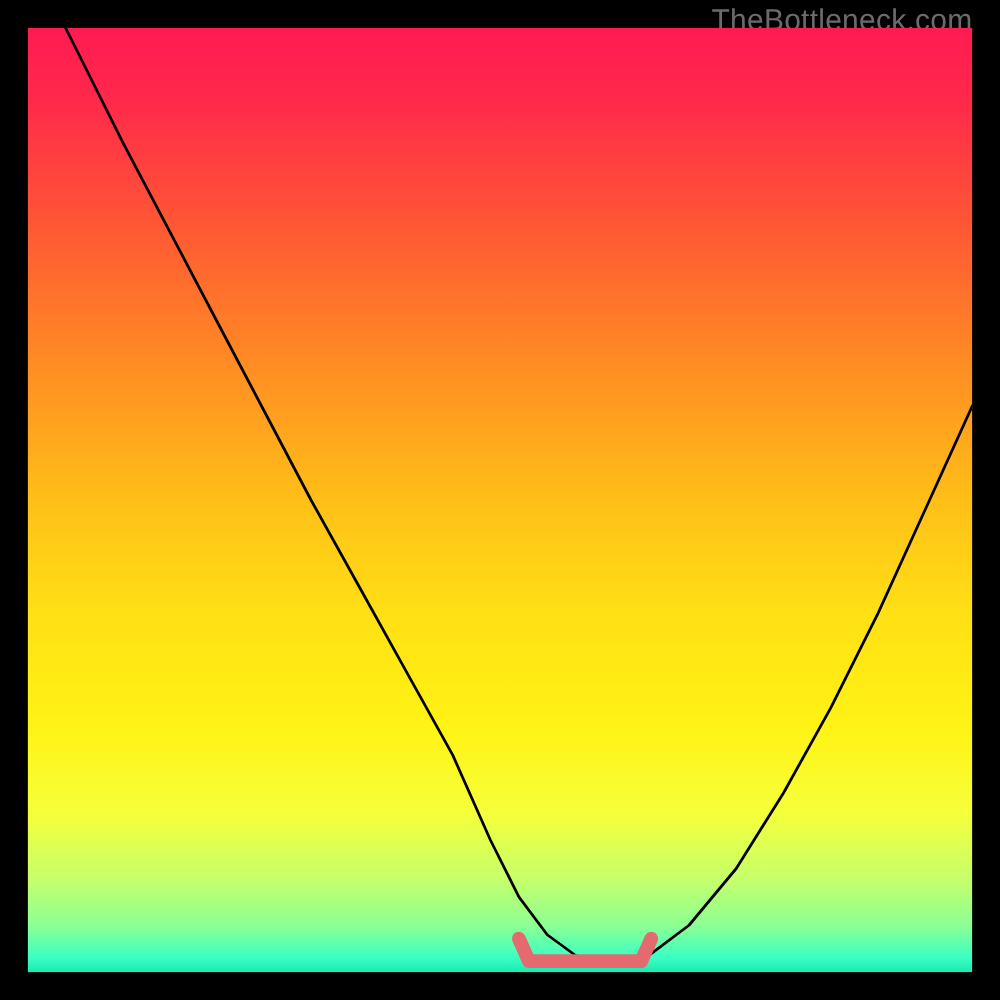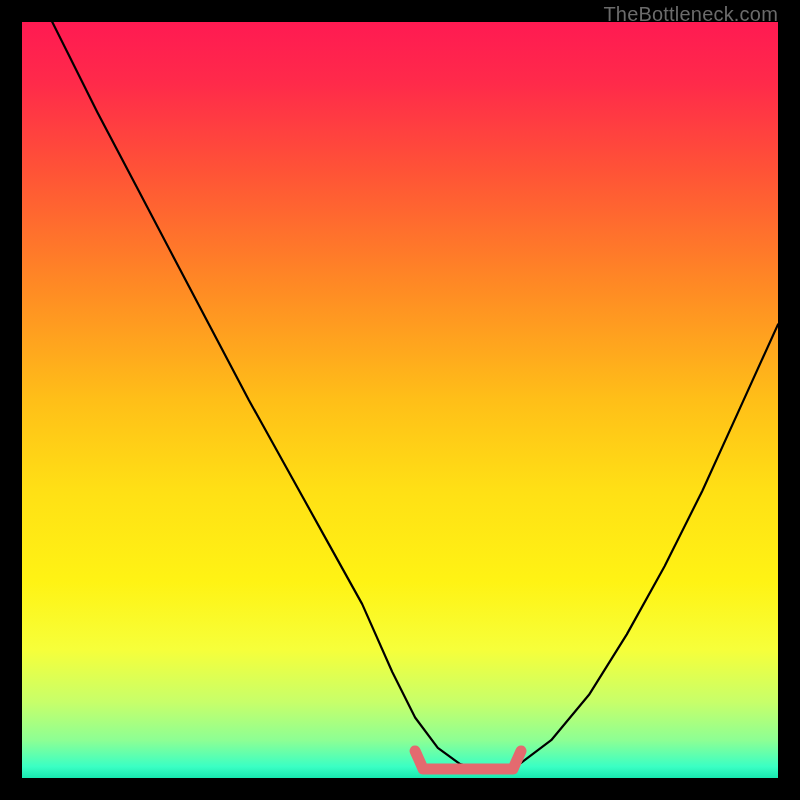--- a/index.html
+++ b/index.html
@@ -37,21 +37,21 @@
     left: 0;
     top: 0;
     width: 100%;
     height: 100%;
   }
   .watermark {
     position: absolute;
     top: 3px;
     right: 22px;
     color: #6b6b6b;
-    font-size: 20px;
+    font-size: 24px;
     letter-spacing: 0.2px;
     user-select: none;
   }
 </style>
 </head>
 <body>
 
 <div class="stage">
 
   <div class="watermark">TheBottleneck.com</div>

